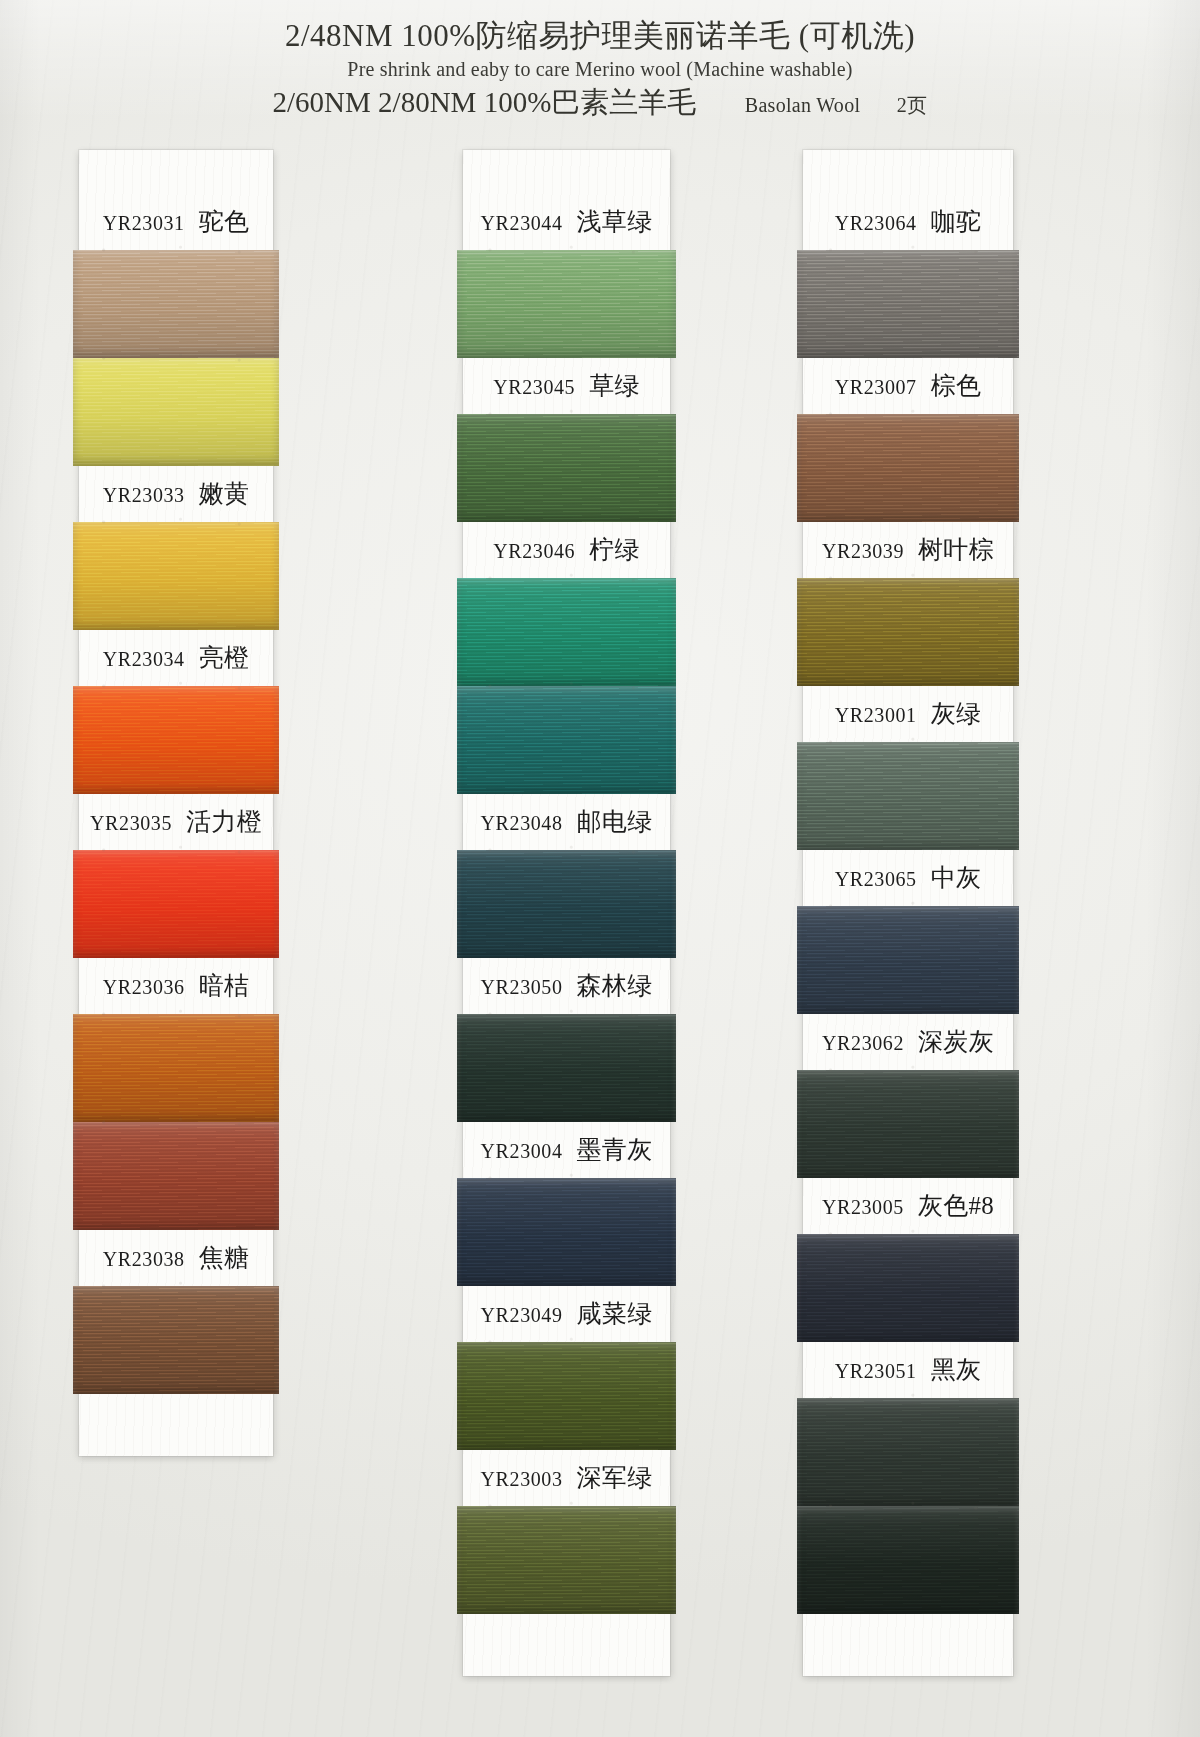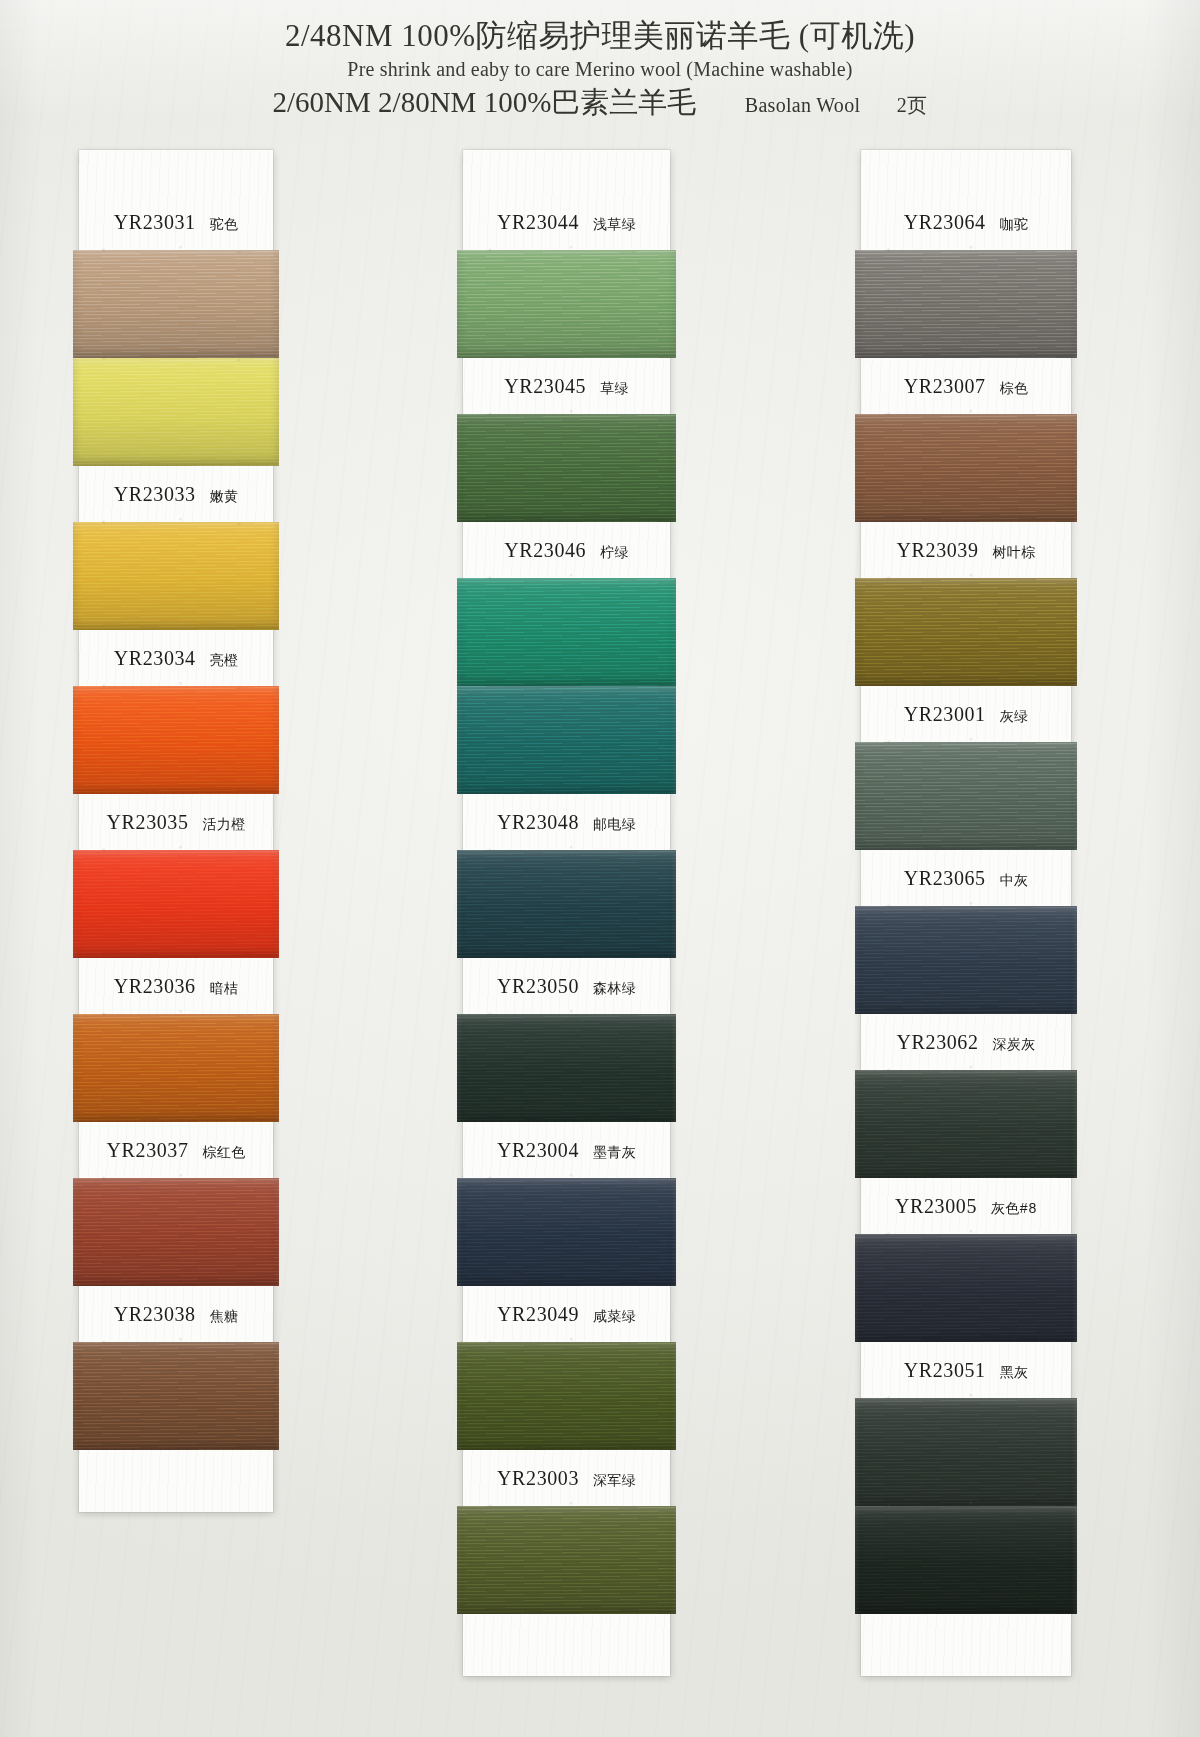--- a/index.html
+++ b/index.html
@@ -72,21 +72,21 @@
     top: 150px;
     width: 194px;
     background: #fdfdfb;
     box-shadow:
       0 0 0 1px rgba(0,0,0,0.06),
       2px 2px 7px rgba(0,0,0,0.10),
       -2px 2px 7px rgba(0,0,0,0.07);
   }
   #col1 { left: 79px;  width: 194px; }
   #col2 { left: 463px; width: 207px; }
-  #col3 { left: 861px; width: 210px; }
+  #col3 { left: 803px; width: 210px; }
 
   .card-strip {
     position: relative;
     background:
       repeating-linear-gradient(92deg, rgba(160,150,140,0.06) 0 1px, rgba(0,0,0,0) 1px 9px),
       #fcfcfa;
   }
   .col-toppad { height: 44px; }
   .col-botpad { height: 62px; }
 
@@ -97,21 +97,21 @@
     font-size: 20px;
     color: #1d1d1d;
     text-align: center;
     white-space: nowrap;
     letter-spacing: 0.3px;
     position: relative;
     z-index: 3;
   }
   .label .code { letter-spacing: 0.6px; }
   .label .gap { display:inline-block; width: 14px; }
-  .label .cn  { font-family: Liberation Mono, monospace; font-size: 14px; margin-top: 20px; }
+  .label .cn  { font-family: Liberation Serif, serif; font-size: 25px; margin-top: 20px; }
 
   
   .swatch {
     position: relative;
     height: 108px;
     z-index: 2;
     box-shadow: inset 0 3px 6px rgba(255,255,255,0.18),
                 inset 0 -4px 8px rgba(0,0,0,0.22);
   }
   .swatch::before {
@@ -208,21 +208,20 @@
               <div class="fuzz" style="top: -7px;"></div>
             </div>
           </div>
           <div class="entry">
             <div class="label"><span class="code">YR23036</span><span class="gap"></span><span class="cn">暗桔</span></div>
             <div class="swatch wide" style="background-color: rgb(197, 101, 26);">
               <div class="fuzz" style="top: -7px;"></div>
             </div>
           </div>
           <div class="entry">
-            <div class="label"><span class="code">YR23037</span><span class="gap"></span><span class="cn">棕红色</span></div>
             <div class="swatch wide" style="background-color: rgb(158, 70, 48);">
               <div class="fuzz" style="top: -7px;"></div>
             </div>
           </div>
           <div class="entry">
             <div class="label"><span class="code">YR23038</span><span class="gap"></span><span class="cn">焦糖</span></div>
             <div class="swatch wide" style="background-color: rgb(126, 84, 56);">
               <div class="fuzz" style="top: -7px;"></div>
             </div>
           </div>

